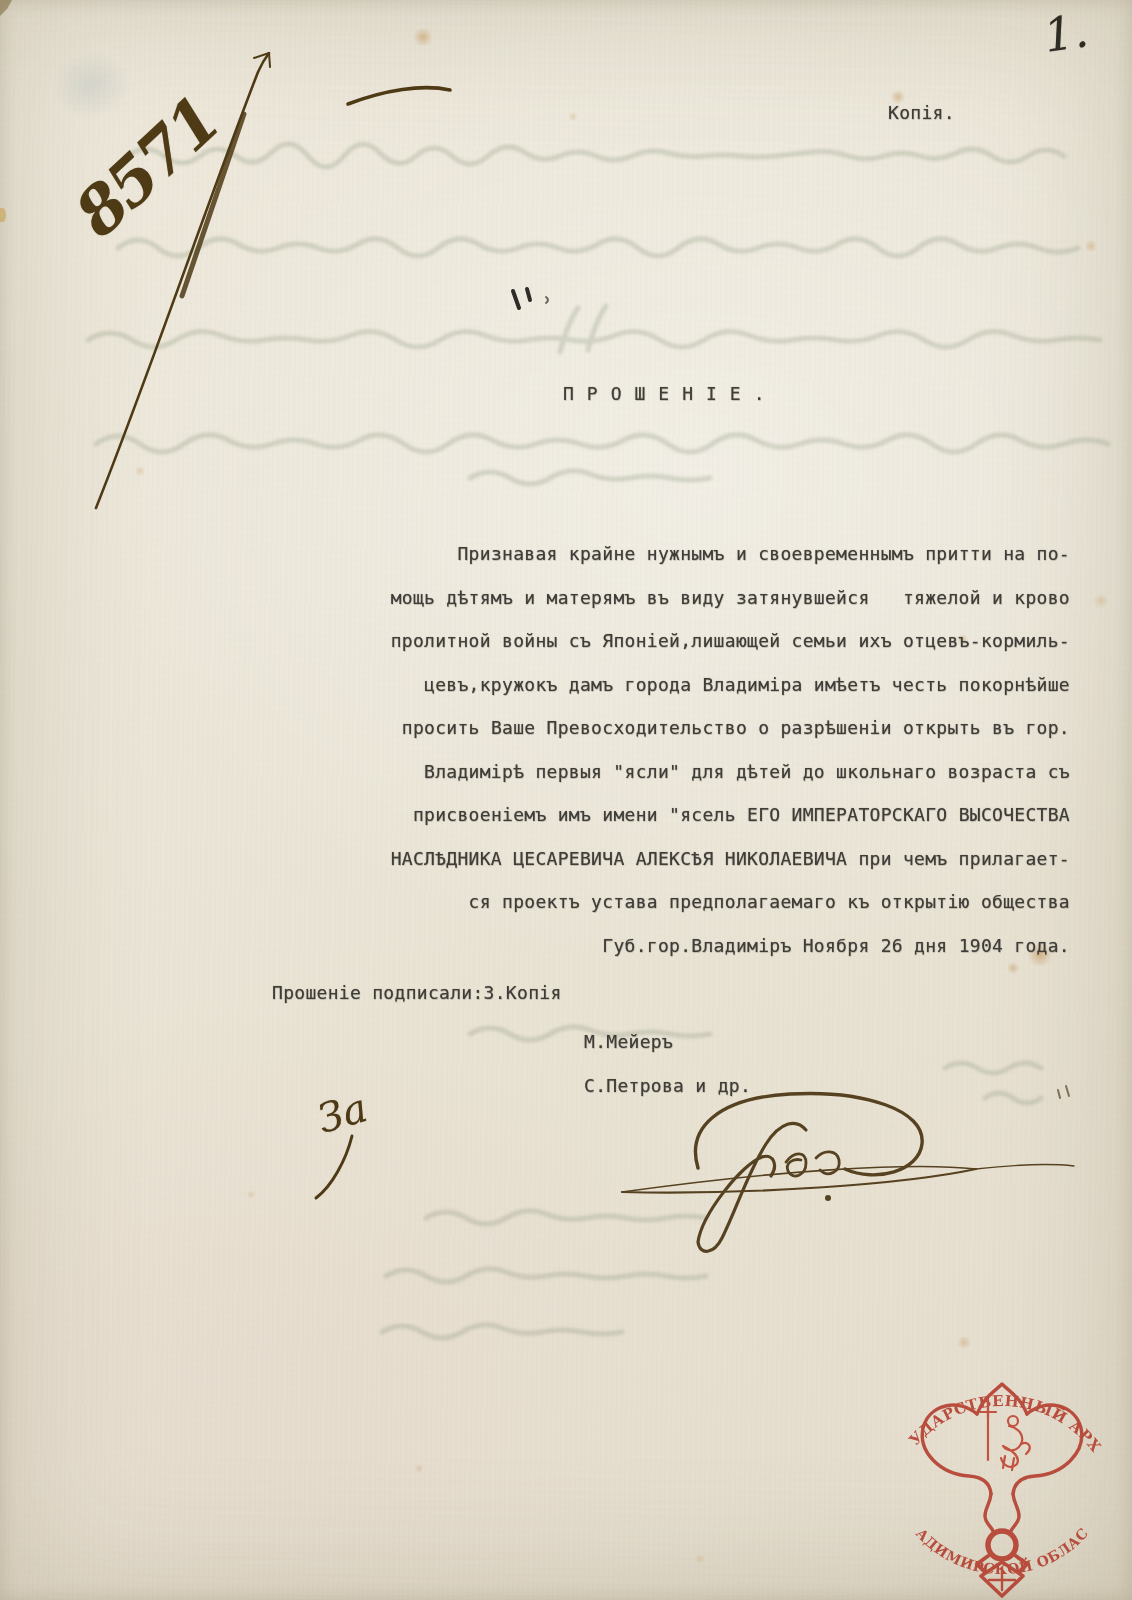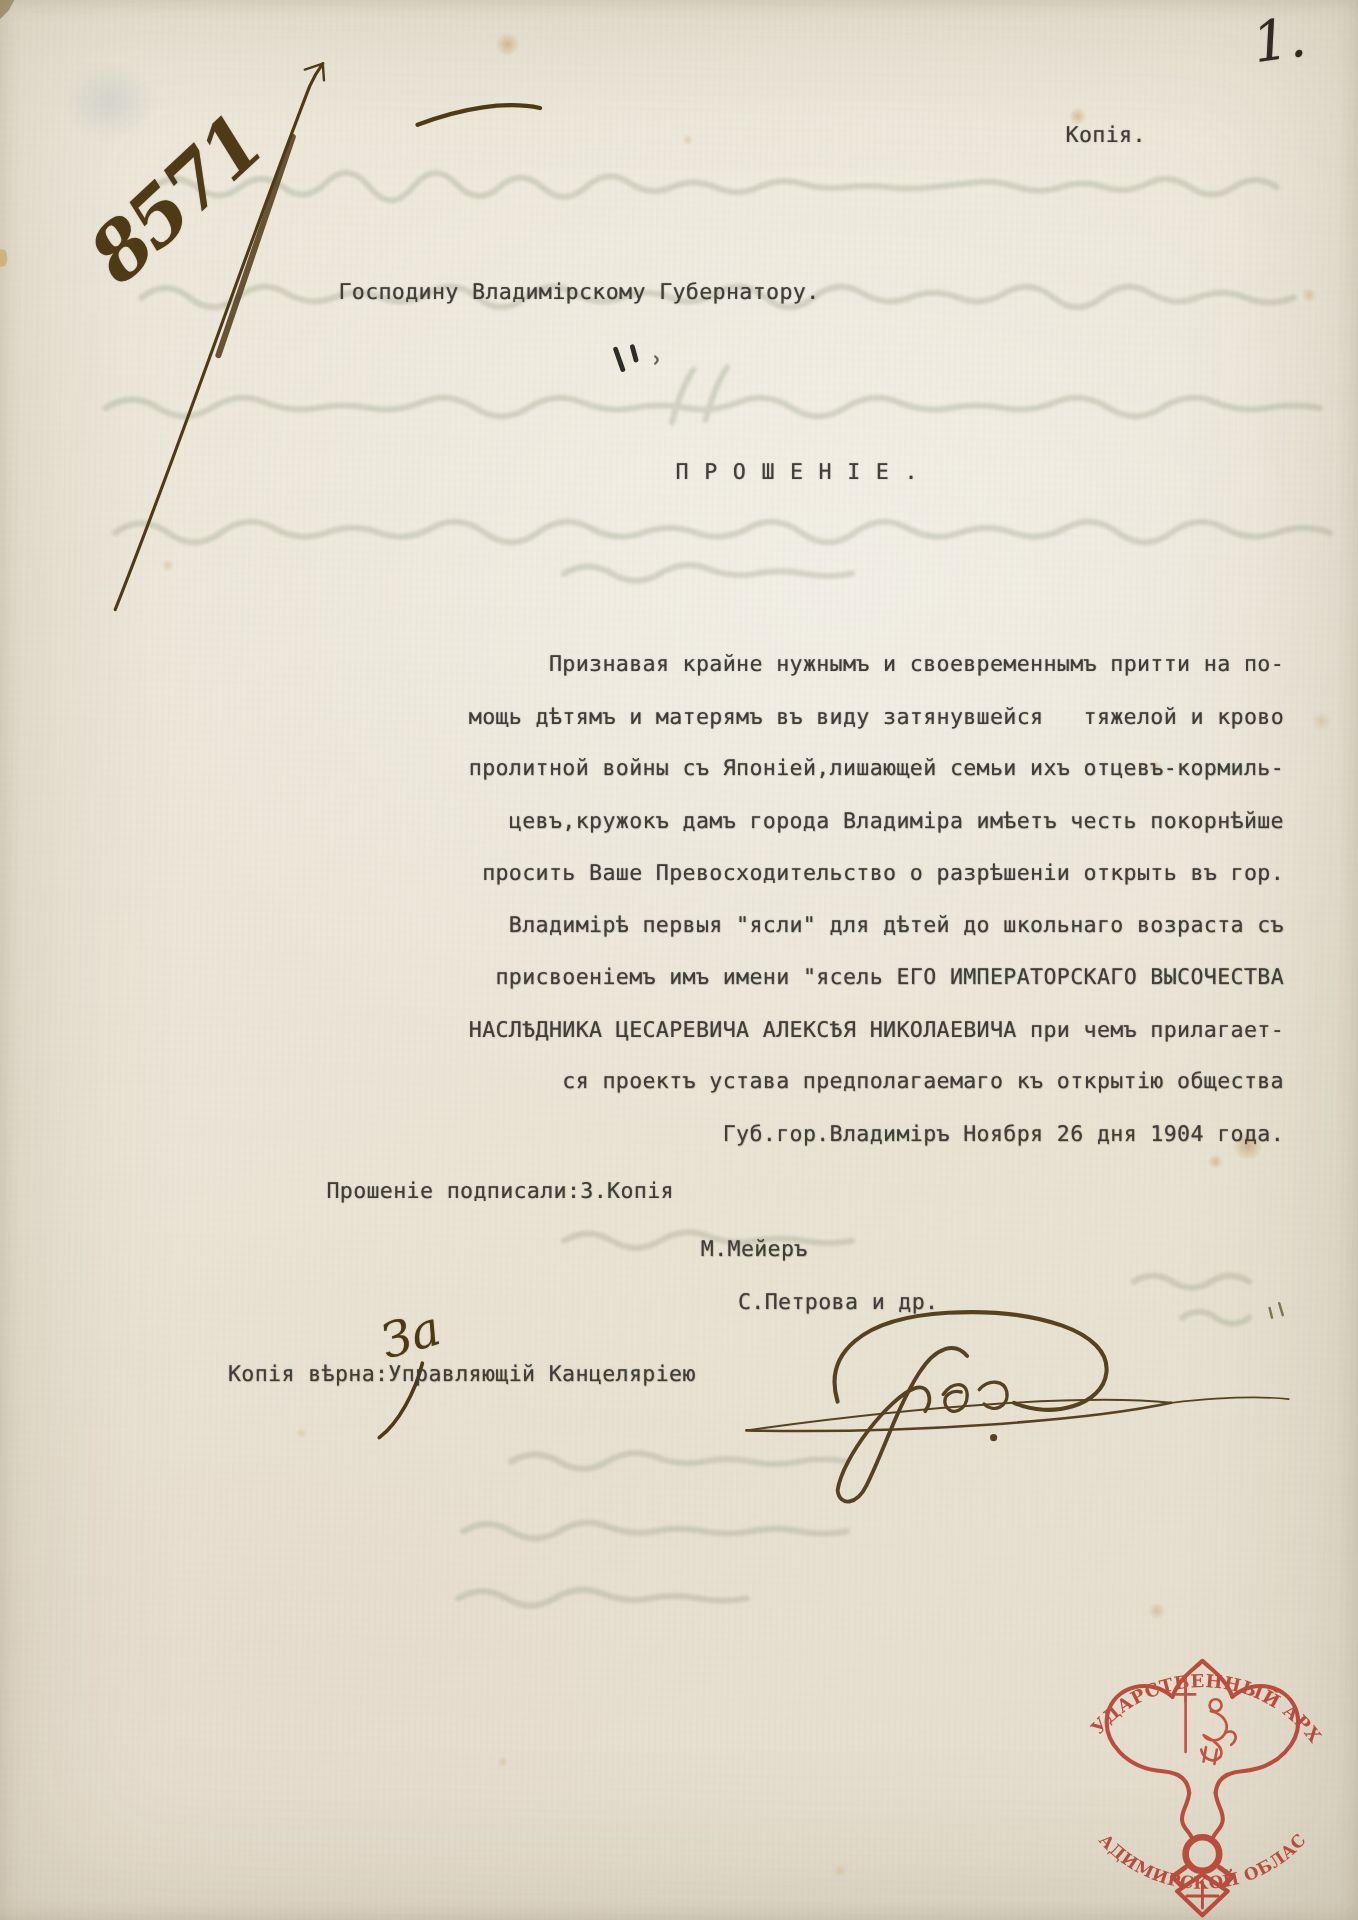--- a/index.html
+++ b/index.html
@@ -24,21 +24,21 @@
   #reg-number{left:86px;top:186px;font-size:64px;font-weight:bold;letter-spacing:-3px;
     transform:rotate(-43deg);transform-origin:0 50%;color:#4e3a15;}
   #page-number{left:1044px;top:6px;font-size:46px;transform:rotate(-8deg);color:#2e2b24;}
   #copy-label{left:888px;top:102px;}
   #addressee-1{left:272px;top:171px;letter-spacing:14px;color:#45423c;}
   #addressee-2{left:282px;top:233px;}
   #petition-title{left:563px;top:383px;letter-spacing:13px;color:#413e38;text-align:right;}
   #petition-body{left:190px;top:532px;width:880px;line-height:43.5px;text-indent:72px;text-align:right;}
   #signatories-line{left:272px;top:982px;}
   #signatory-2{left:584px;top:1031px;}
-  #signatory-3{left:615px;top:1075px;text-align:right;}
+  #signatory-3{left:584px;top:1075px;text-align:right;}
   #certification-line{left:190px;top:1135px;}
   #hand-za{left:318px;top:1090px;font-size:40px;transform:rotate(-16deg);}
   .overlay{position:absolute;left:0;top:0;pointer-events:none;}
   .fox{position:absolute;border-radius:50%;pointer-events:none;}
   #ghost-stamp{position:absolute;left:52px;top:52px;width:78px;height:66px;
     background:radial-gradient(ellipse at center, rgba(115,140,160,.16), rgba(115,140,160,0) 70%);
     filter:blur(2px);}
   #corner-mark{position:absolute;left:0;top:0;width:12px;height:16px;background:#7a6637;opacity:.55;
     clip-path:polygon(0 0,100% 0,60% 55%,0 100%);}
   #edge-nub{position:absolute;left:0;top:208px;width:6px;height:14px;background:#c9a254;opacity:.6;border-radius:0 60% 60% 0;}
@@ -115,36 +115,34 @@
       <circle cx="828" cy="1198" r="3" fill="#4a3512" stroke="none"></circle>
       <path d="M1058 1090 l 2 8 M1066 1086 l 3 10" stroke-width="2" opacity=".7"></path>
     </g>
   </svg>
 
   <span id="reg-number" class="hand">8571</span>
   <span id="page-number" class="hand">1.</span>
   <span id="hand-za" class="hand">За</span>
 
   <div id="copy-label" class="typed">Копія.</div>
-  <div id="addressee-2" class="typed">Господину Владимірскому Губернатору.</div>
   <div id="petition-title" class="typed">ПРОШЕНІЕ.</div>
   <div id="petition-body" class="typed">Признавая крайне нужнымъ и своевременнымъ притти на по-
 мощь дѣтямъ и матерямъ въ виду затянувшейся   тяжелой и крово
 пролитной войны съ Японіей,лишающей семьи ихъ отцевъ-кормиль-
 цевъ,кружокъ дамъ города Владиміра имѣетъ честь покорнѣйше
 просить Ваше Превосходительство о разрѣшеніи открыть въ гор.
 Владимірѣ первыя "ясли" для дѣтей до школьнаго возраста съ
 присвоеніемъ имъ имени "ясель ЕГО ИМПЕРАТОРСКАГО ВЫСОЧЕСТВА
 НАСЛѢДНИКА ЦЕСАРЕВИЧА АЛЕКСѢЯ НИКОЛАЕВИЧА при чемъ прилагает-
 ся проектъ устава предполагаемаго къ открытію общества
 Губ.гор.Владиміръ Ноября 26 дня 1904 года.</div>
   <div id="signatories-line" class="typed">Прошеніе подписали:З.Копія</div>
   <div id="signatory-2" class="typed">М.Мейеръ</div>
   <div id="signatory-3" class="typed">С.Петрова и др.</div>
-  <div id="certification-line" class="typed">Копія вѣрна:Управляющій Канцеляріею</div>
 
   <svg class="overlay" style="left:893px;top:1328px" width="218" height="272" viewBox="0 0 218 272">
     <defs>
       <path id="arcTop" d="M 20 122 A 112 112 0 0 1 198 122"></path>
       <path id="arcBottom" d="M 24 208 A 114 114 0 0 0 194 208"></path>
     </defs>
     <g opacity=".88">
       <text font-family="DejaVu Serif,serif" font-size="15" font-weight="bold" fill="#b43a2b" letter-spacing="0.5">
         <textPath href="#arcTop" startOffset="50%" text-anchor="middle">ГОСУДАРСТВЕННЫЙ АРХИВ</textPath>
       </text>

